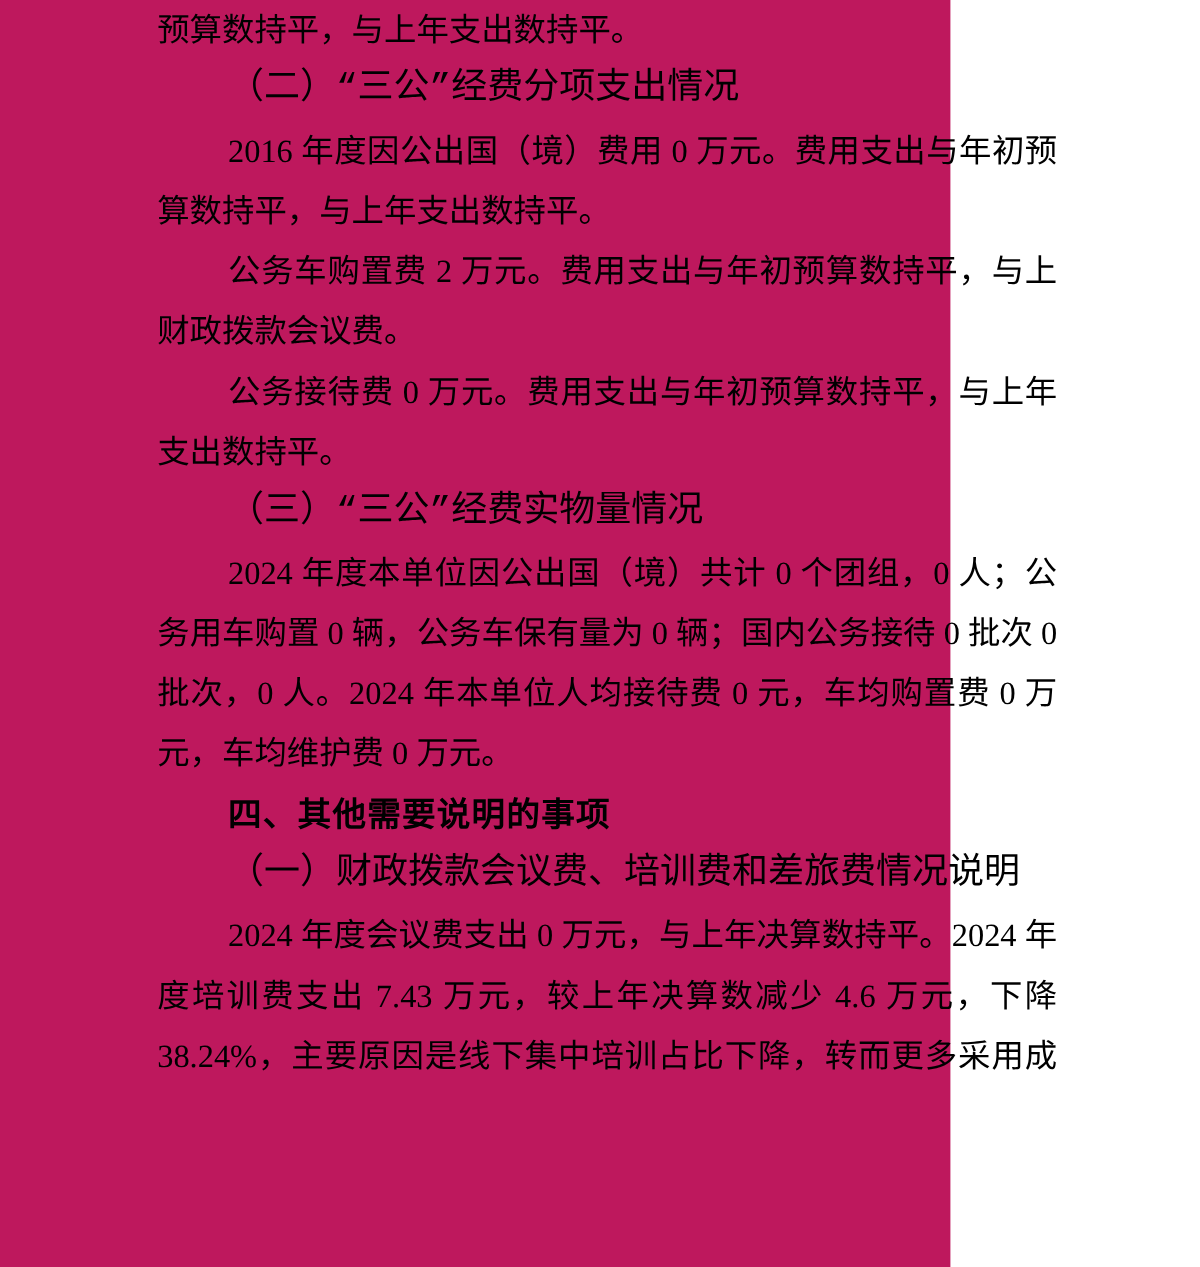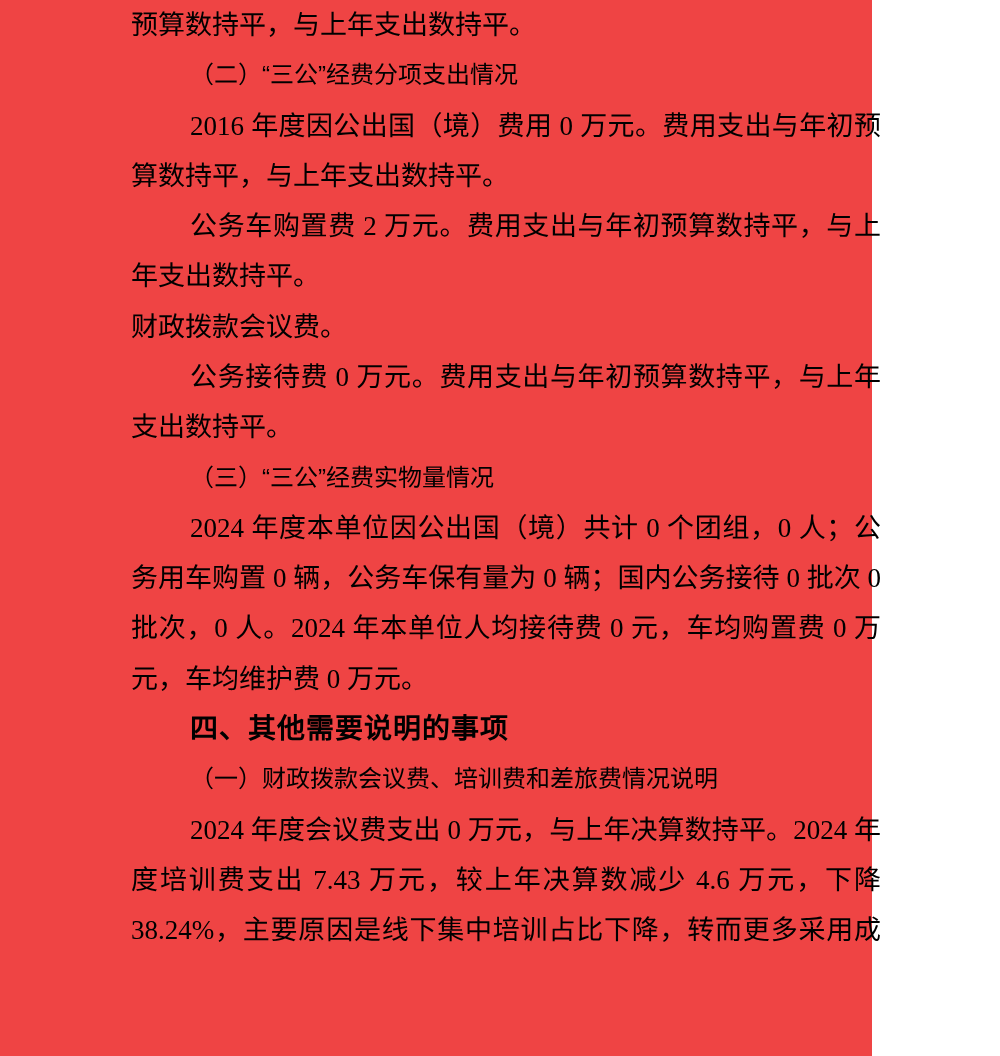--- a/index.html
+++ b/index.html
@@ -7,23 +7,23 @@
     padding: 0;
   }
   body {
     width: 1000px;
     height: 1056px;
     background: #ffffff;
     overflow: hidden;
   }
   .page {
     position: relative;
-    width: 872px;
+    width: 792px;
     height: 1056px;
-    background: #ef4444;
+    background: #be185d;
     color: #000000;
     font-family: "Liberation Serif", "DejaVu Serif", serif;
   }
   .textblock {
     position: absolute;
     left: 131px;
     top: 0;
     width: 750px;
   }
   .line {
@@ -38,22 +38,22 @@
   .justify {
     text-align: justify;
     text-align-last: justify;
   }
   
   .indent {
     text-indent: 59px;
   }
   
   .kai {
-    font-family: Liberation Sans, sans-serif;
-    font-size: 24px;
+    font-family: Liberation Mono, monospace;
+    font-size: 30px;
   }
   
   .hei {
     font-family: "Liberation Sans", "DejaVu Sans", sans-serif;
     font-weight: 700;
     font-size: 28px;
     letter-spacing: 1px;
   }
 </style>
 </head>
@@ -63,21 +63,20 @@
   <div class="textblock">
 
     <div class="line">预算数持平，与上年支出数持平。</div>
 
     <div class="line kai indent">（二）“三公”经费分项支出情况</div>
 
     <div class="line indent justify">2016 年度因公出国（境）费用 0 万元。费用支出与年初预</div>
     <div class="line">算数持平，与上年支出数持平。</div>
 
     <div class="line indent justify">公务车购置费 2 万元。费用支出与年初预算数持平，与上</div>
-    <div class="line">年支出数持平。</div>
 
     <div class="line">财政拨款会议费。</div>
 
     <div class="line indent justify">公务接待费 0 万元。费用支出与年初预算数持平，与上年</div>
     <div class="line">支出数持平。</div>
 
     <div class="line kai indent">（三）“三公”经费实物量情况</div>
 
     <div class="line indent justify">2024 年度本单位因公出国（境）共计 0 个团组，0 人；公</div>
     <div class="line justify">务用车购置 0 辆，公务车保有量为 0 辆；国内公务接待 0 批次 0</div>

